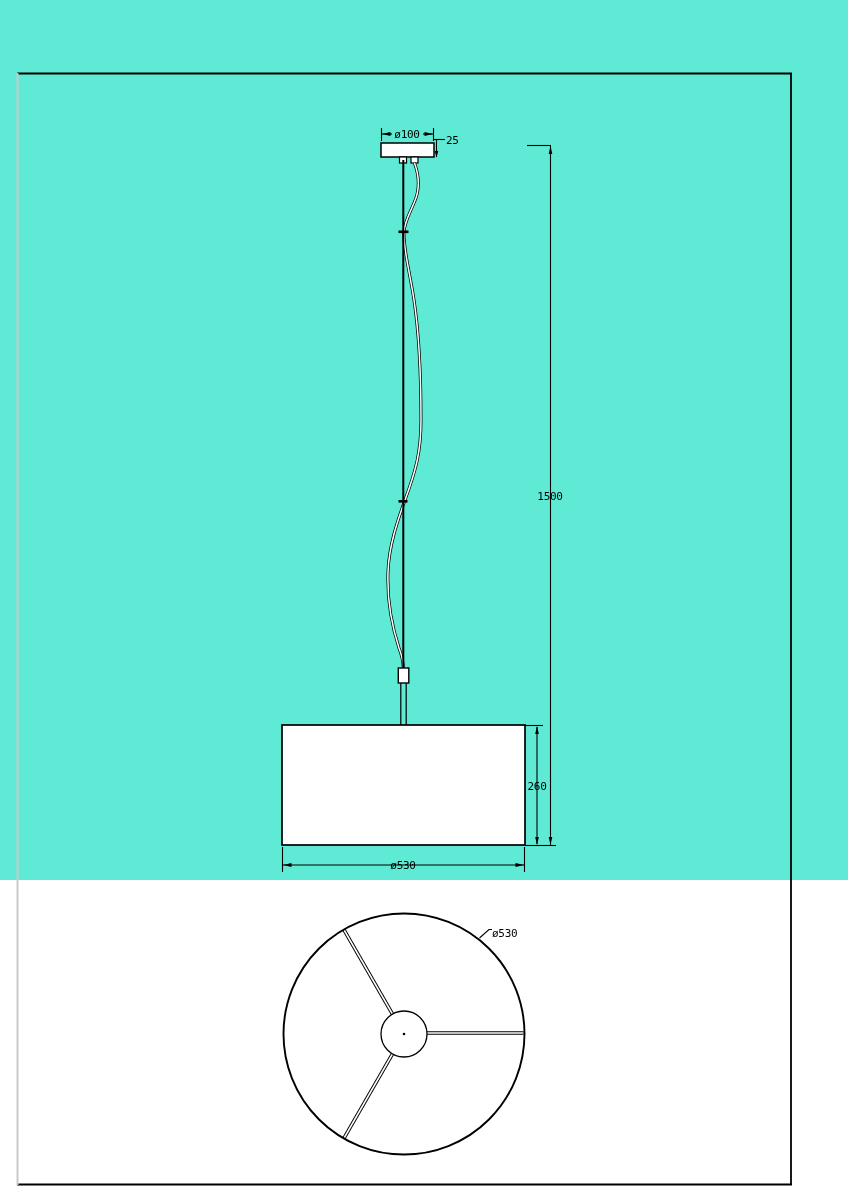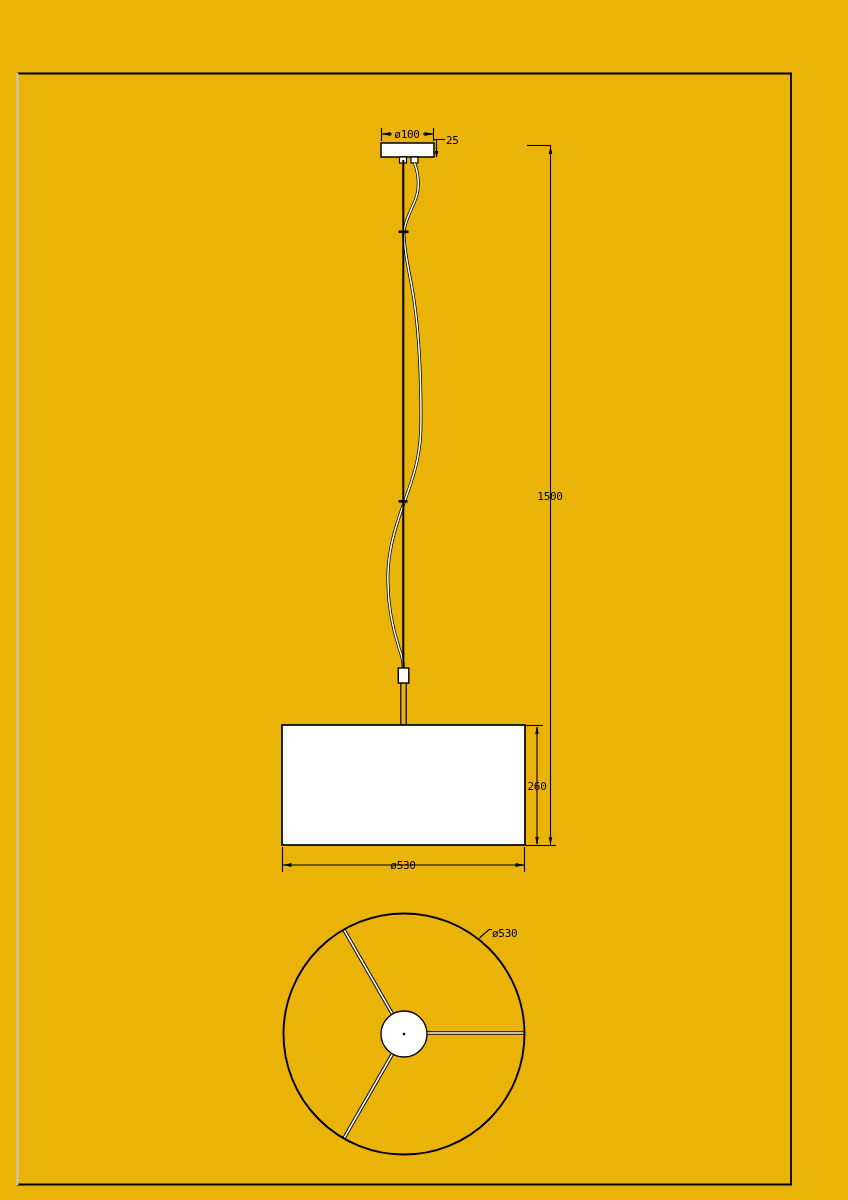--- a/index.html
+++ b/index.html
@@ -7,22 +7,22 @@
     padding: 0;
     background: #ffffff;
     width: 848px;
     height: 1200px;
     overflow: hidden;
     font-family: "DejaVu Sans Mono", monospace;
   }
   .sheet {
     position: relative;
     width: 848px;
-    height: 1200px;
-    background: #eab308;
+    height: 880px;
+    background: #5eead4;
     text-decoration: underline;
   }
   svg { display: block; }
   text {
     fill: #000000;
     font-family: "DejaVu Sans Mono", monospace;
     font-size: 11px;
     letter-spacing: -0.3px;
   }
 </style>

